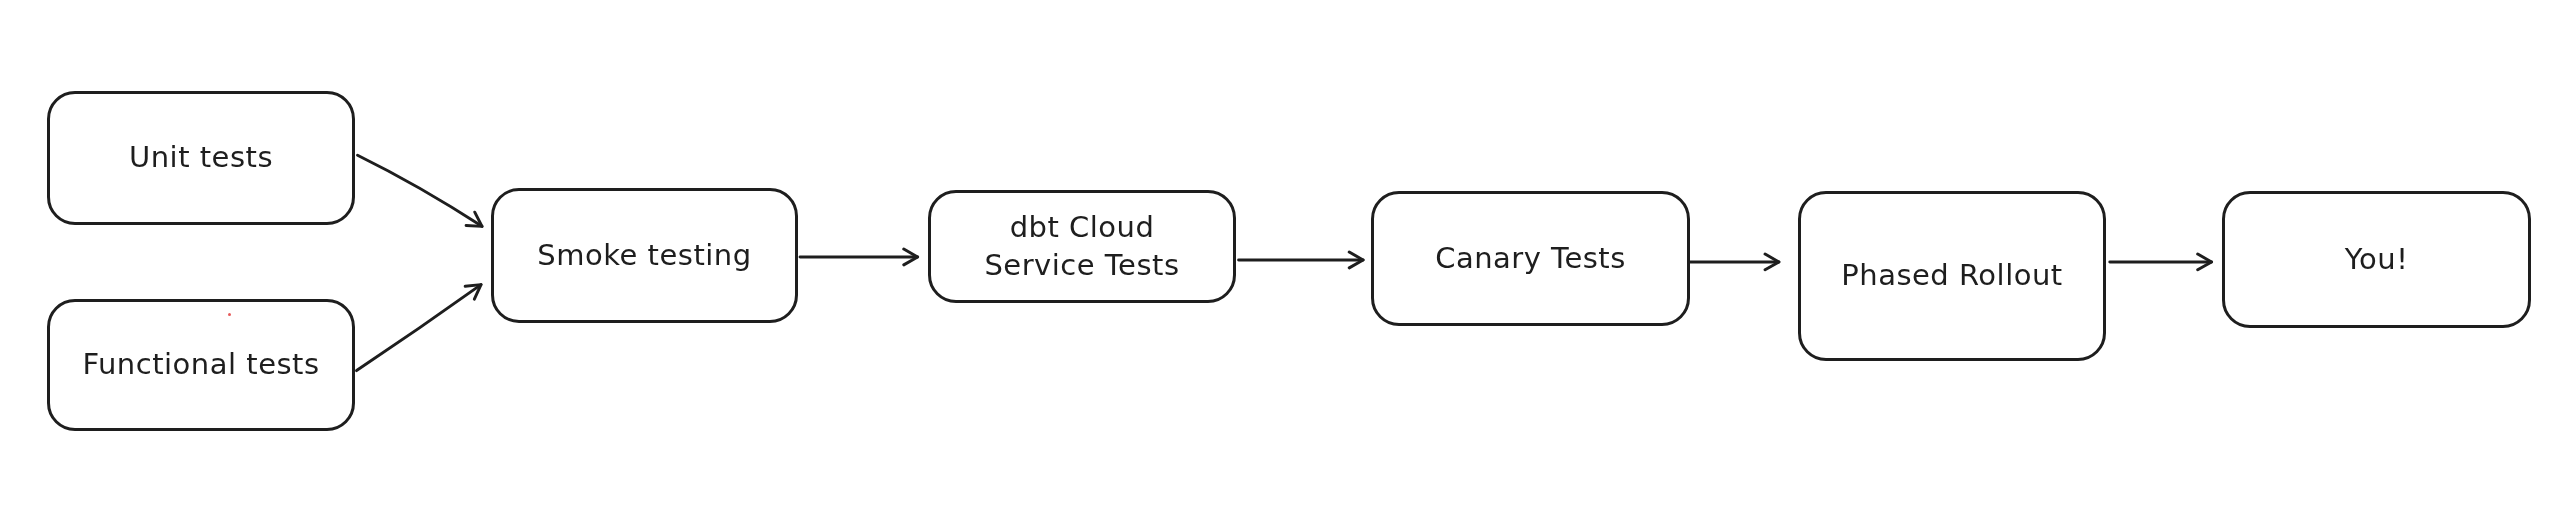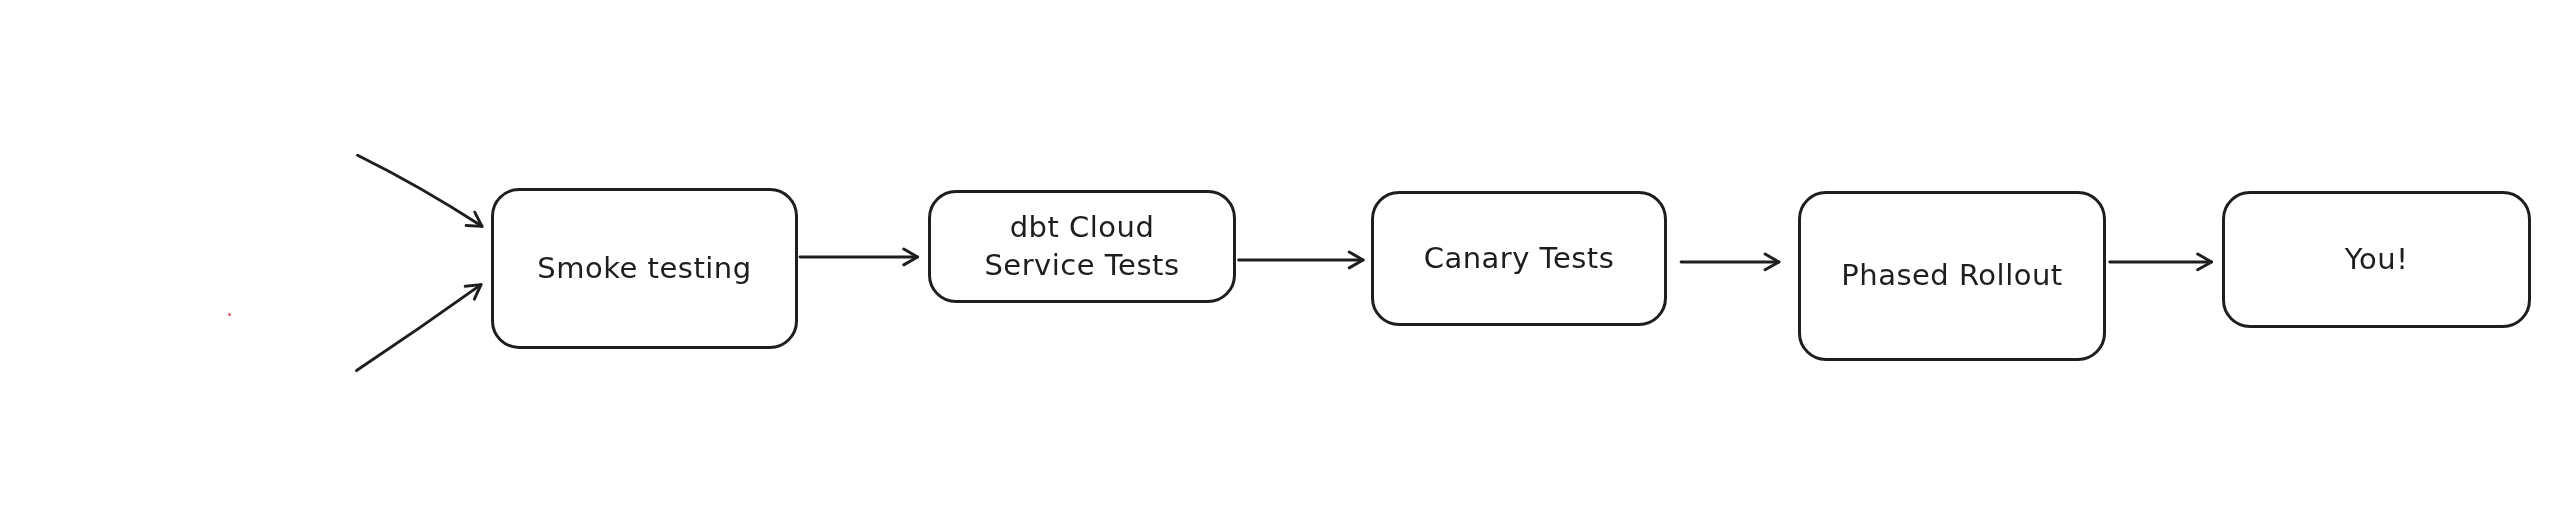--- a/index.html
+++ b/index.html
@@ -33,23 +33,23 @@
     justify-content: center;
     text-align: center;
     color: #1e1e1e;
     font-size: 29px;
     line-height: 1.3;
     white-space: pre-line;
     letter-spacing: 0.5px;
   }
   .node-unit-tests        { left: 47px;   top: 91px;  width: 308px; height: 134px; }
   .node-functional-tests  { left: 47px;   top: 299px; width: 308px; height: 132px; }
-  .node-smoke-testing     { left: 491px;  top: 188px; width: 307px; height: 161px; }
+  .node-smoke-testing     { left: 491px;  top: 188px; width: 307px; height: 135px; }
   .node-dbt-cloud         { left: 928px;  top: 190px; width: 308px; height: 113px; }
-  .node-canary-tests      { left: 1371px; top: 191px; width: 296px; height: 135px; }
+  .node-canary-tests      { left: 1371px; top: 191px; width: 319px; height: 135px; }
   .node-phased-rollout    { left: 1798px; top: 191px; width: 308px; height: 170px; }
   .node-you               { left: 2222px; top: 191px; width: 309px; height: 137px; text-align: center; }
   .red-dot {
     position: absolute;
     left: 228px;
     top: 313px;
     width: 3px;
     height: 3px;
     border-radius: 50%;
     background: #e03131;
@@ -68,21 +68,27 @@
       </marker>
     </defs>
     <path d="M 362 157 Q 425 188 488 229" fill="none" stroke="#1e1e1e" stroke-width="3" stroke-linecap="round" marker-end="url(#ah)"></path>
     <path d="M 361 375 Q 424 333 487 288" fill="none" stroke="#1e1e1e" stroke-width="3" stroke-linecap="round" marker-end="url(#ah)"></path>
     <path d="M 810 260 L 929 260" fill="none" stroke="#1e1e1e" stroke-width="3" stroke-linecap="round" marker-end="url(#ah)"></path>
     <path d="M 1254 263 L 1380 263" fill="none" stroke="#1e1e1e" stroke-width="3" stroke-linecap="round" marker-end="url(#ah)"></path>
     <path d="M 1702 265 L 1801 265" fill="none" stroke="#1e1e1e" stroke-width="3" stroke-linecap="round" marker-end="url(#ah)"></path>
     <path d="M 2136 265 L 2239 265" fill="none" stroke="#1e1e1e" stroke-width="3" stroke-linecap="round" marker-end="url(#ah)"></path>
   </svg>
 
+  <div class="node node-unit-tests">
+    <span>Unit tests</span>
+  </div>
 
+  <div class="node node-functional-tests">
+    <span>Functional tests</span>
+  </div>
 
   <div class="node node-smoke-testing">
     <span>Smoke testing</span>
   </div>
 
   <div class="node node-dbt-cloud">
     <span>dbt Cloud
 Service Tests</span>
   </div>
 

